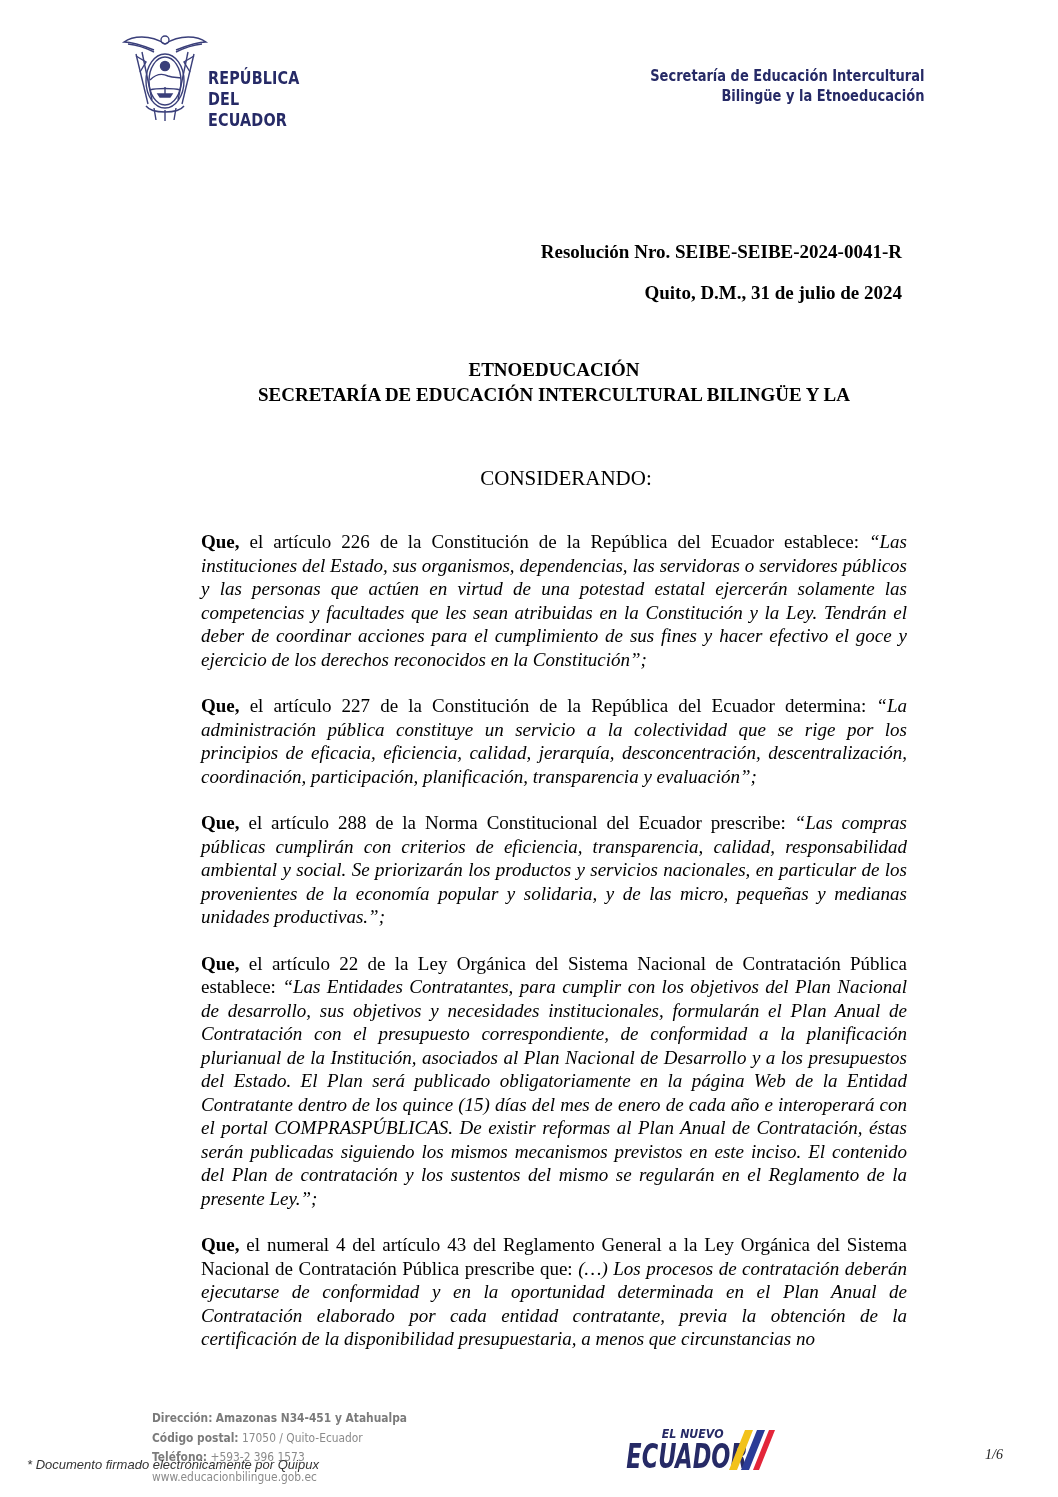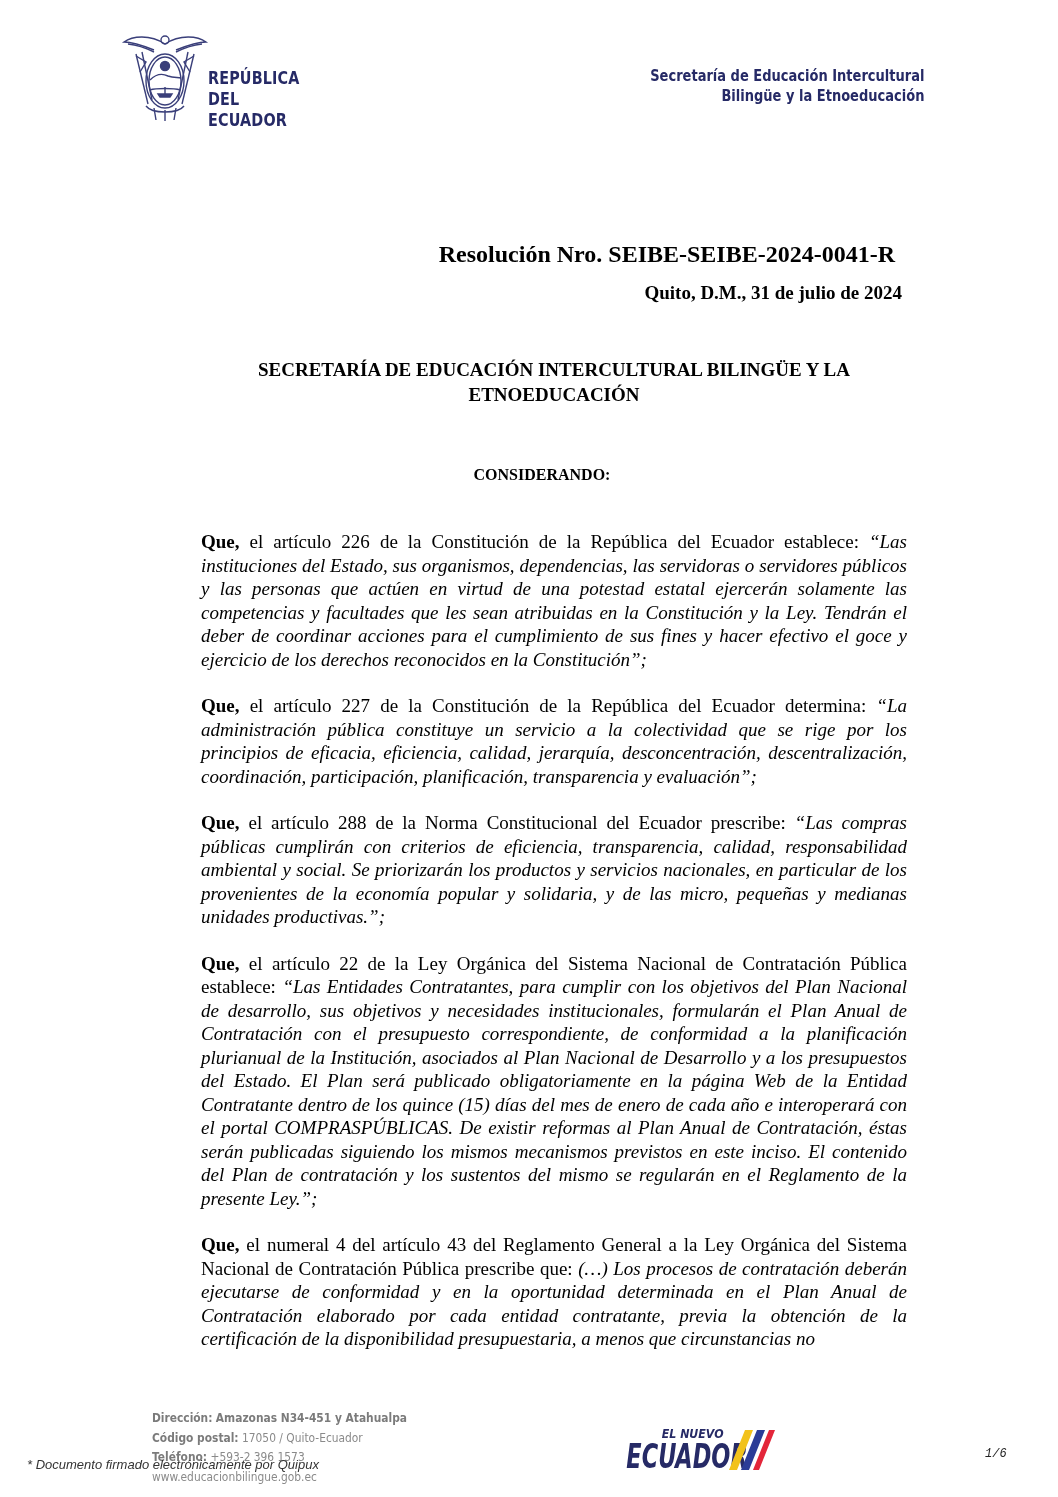--- a/index.html
+++ b/index.html
@@ -5,37 +5,37 @@
   html, body { margin: 0; padding: 0; background: #ffffff; }
   body { width: 1058px; height: 1497px; position: relative; overflow: hidden; font-family: "Liberation Serif", serif; color: #000; }
 
   
   .hdr-left { position: absolute; left: 120px; top: 26px; width: 220px; height: 100px; }
   .shield { position: absolute; left: 0; top: 0; width: 90px; height: 95px; }
   .rep-text { position: absolute; left: 88px; top: 42px; font-family: "DejaVu Sans", sans-serif; font-weight: bold; font-size: 17.5px; line-height: 21px; color: #262a66; letter-spacing: 0.2px; transform: scaleX(0.82); transform-origin: left top; }
   .hdr-right { position: absolute; right: 134px; top: 66px; text-align: right; font-family: "DejaVu Sans", sans-serif; font-weight: bold; font-size: 15.5px; line-height: 20px; color: #262a66; transform: scaleX(0.84); transform-origin: right top; }
 
   
-  .resnum { position: absolute; right: 163px; top: 241px; font-weight: bold; font-size: 24px; }
+  .resnum { position: absolute; right: 156px; top: 241px; font-weight: bold; font-size: 19px; }
   .datel { position: absolute; right: 156px; top: 282px; font-weight: bold; font-size: 19px; text-align: center; }
   .org { position: absolute; left: 200px; width: 708px; top: 357px; text-align: center; font-weight: bold; font-size: 19px; line-height: 25px; }
-  .consid { position: absolute; left: 188px; width: 708px; top: 466px; text-align: center; font-weight: bold; font-size: 16px; }
+  .consid { position: absolute; left: 212px; width: 708px; top: 466px; text-align: center; font-weight: normal; font-size: 21px; }
 
   
   .body { position: absolute; left: 201px; width: 706px; top: 530px; font-size: 19px; line-height: 23.5px; text-align: justify; }
   .para { margin: 0 0 23px 0; text-align: justify; }
   .para b { font-weight: bold; margin-top: 35px; }
   .para i { }
 
   
   .foot-addr { position: absolute; left: 152px; top: 1408px; font-family: "DejaVu Sans", sans-serif; font-size: 13px; line-height: 19.5px; color: #8a8a8a; transform: scaleX(0.82); transform-origin: left top; }
   .foot-addr .lbl { font-weight: bold; color: #7b7b7b; }
   .signed { position: absolute; left: 27px; top: 1457px; font-family: "Liberation Sans", sans-serif; font-style: italic; font-size: 13px; color: #333; }
   .nuevo { position: absolute; left: 625px; top: 1418px; width: 150px; height: 60px; }
-  .pageno { position: absolute; left: 985px; top: 1447px; font-family: Liberation Mono, monospace; font-style: italic; font-size: 12px; color: #222; }
+  .pageno { position: absolute; left: 985px; top: 1447px; font-family: Liberation Serif, serif; font-style: italic; font-size: 14px; color: #222; }
 </style>
 </head>
 <body>
 
 <div class="hdr-left">
   <svg class="shield" viewBox="0 0 90 95">
     <g fill="none" stroke="#3a3f7a" stroke-width="1.4">
 
       <path d="M45 18 C30 8 12 10 4 16 C14 16 24 20 34 24"></path>
       <path d="M45 18 C60 8 78 10 86 16 C76 16 66 20 56 24"></path>
@@ -72,22 +72,22 @@
 
 <div class="hdr-right">
   <div>Secretaría de Educación Intercultural</div>
   <div>Bilingüe y la Etnoeducación</div>
 </div>
 
 <div class="resnum">Resolución Nro. SEIBE-SEIBE-2024-0041-R</div>
 <div class="datel">Quito, D.M., 31 de julio de 2024</div>
 
 <div class="org">
+  <div>ETNOEDUCACIÓN</div>
   <div>SECRETARÍA DE EDUCACIÓN INTERCULTURAL BILINGÜE Y LA</div>
-  <div>ETNOEDUCACIÓN</div>
 </div>
 
 <div class="consid">CONSIDERANDO:</div>
 
 <div class="body">
   <p class="para"><b>Que,</b><span> el artículo 226 de la Constitución de la República del Ecuador establece: </span><i>“Las instituciones del Estado, sus organismos, dependencias, las servidoras o servidores públicos y las personas que actúen en virtud de una potestad estatal ejercerán solamente las competencias y facultades que les sean atribuidas en la Constitución y la Ley. Tendrán el deber de coordinar acciones para el cumplimiento de sus fines y hacer efectivo el goce y ejercicio de los derechos reconocidos en la Constitución”;</i></p>
   <p class="para"><b>Que,</b><span> el artículo 227 de la Constitución de la República del Ecuador determina: </span><i>“La administración pública constituye un servicio a la colectividad que se rige por los principios de eficacia, eficiencia, calidad, jerarquía, desconcentración, descentralización, coordinación, participación, planificación, transparencia y evaluación”;</i></p>
   <p class="para"><b>Que,</b><span> el artículo 288 de la Norma Constitucional del Ecuador prescribe: </span><i>“Las compras públicas cumplirán con criterios de eficiencia, transparencia, calidad, responsabilidad ambiental y social. Se priorizarán los productos y servicios nacionales, en particular de los provenientes de la economía popular y solidaria, y de las micro, pequeñas y medianas unidades productivas.”;</i></p>
   <p class="para"><b>Que,</b><span> el artículo 22 de la Ley Orgánica del Sistema Nacional de Contratación Pública establece: </span><i>“Las Entidades Contratantes, para cumplir con los objetivos del Plan Nacional de desarrollo, sus objetivos y necesidades institucionales, formularán el Plan Anual de Contratación con el presupuesto correspondiente, de conformidad a la planificación plurianual de la Institución, asociados al Plan Nacional de Desarrollo y a los presupuestos del Estado. El Plan será publicado obligatoriamente en la página Web de la Entidad Contratante dentro de los quince (15) días del mes de enero de cada año e interoperará con el portal COMPRASPÚBLICAS. De existir reformas al Plan Anual de Contratación, éstas serán publicadas siguiendo los mismos mecanismos previstos en este inciso. El contenido del Plan de contratación y los sustentos del mismo se regularán en el Reglamento de la presente Ley.”;</i></p>
   <p class="para"><b>Que,</b><span> el numeral 4 del artículo 43 del Reglamento General a la Ley Orgánica del Sistema Nacional de Contratación Pública prescribe que: </span><i>(…) Los procesos de contratación deberán ejecutarse de conformidad y en la oportunidad determinada en el Plan Anual de Contratación elaborado por cada entidad contratante, previa la obtención de la certificación de la disponibilidad presupuestaria, a menos que circunstancias no</i></p>

